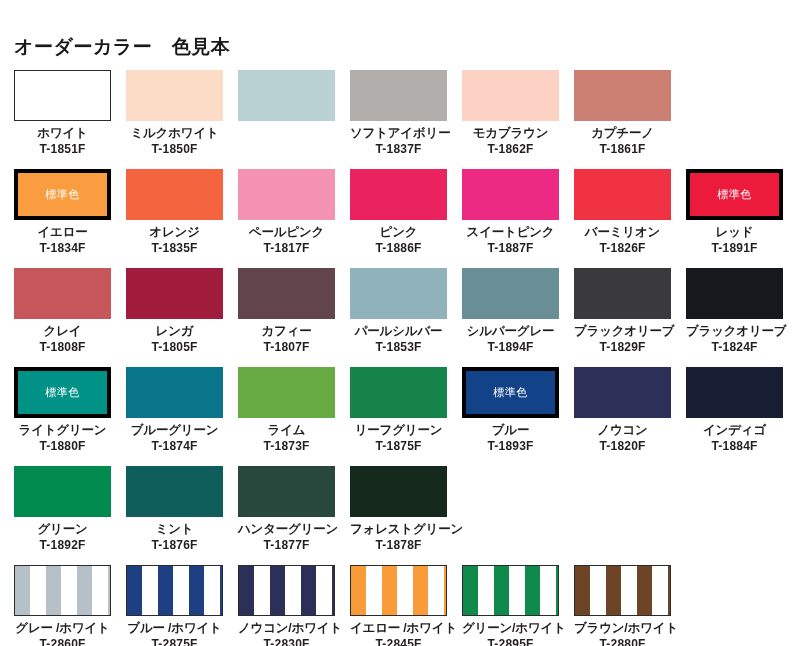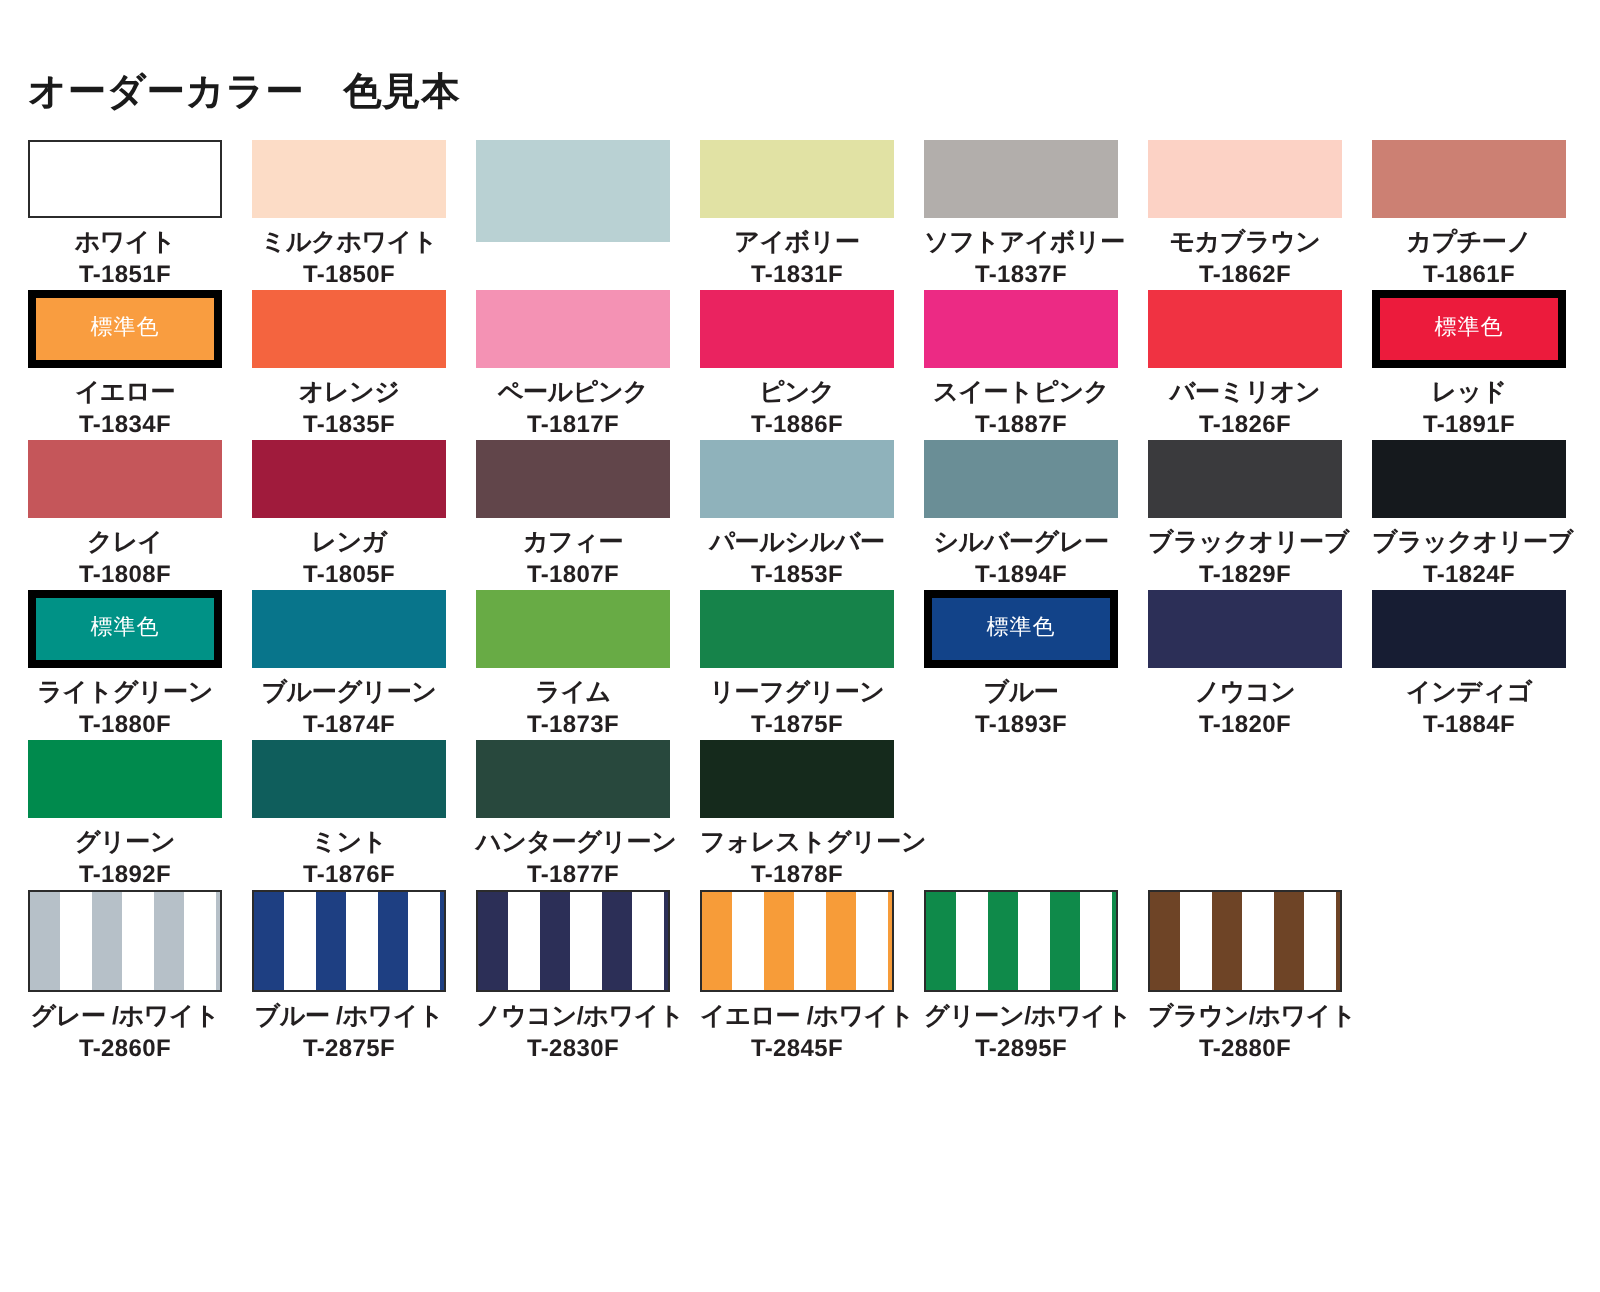--- a/index.html
+++ b/index.html
@@ -103,21 +103,21 @@
   .label-code {
     font-size: 12px;
     font-weight: bold;
     color: #231f20;
     line-height: 16px;
     white-space: nowrap;
     letter-spacing: 0.2px;
   }
 
   
-  .row { height: 75px; }
+  .row { height: 99px; }
   .row.stripe-row { height: 104px; }
 </style>
 </head>
 <body>
 
 <div class="page">
 
   <div class="page-title">オーダーカラー　色見本</div>
 
   <div class="grid" id="grid">
@@ -133,27 +133,20 @@
           <div class="swatch" style="background-color: rgb(252, 220, 198);"></div>
           <div class="labels">
             <div class="label-name">ミルクホワイト</div>
             <div class="label-code">T-1850F</div>
           </div>
         </div>
         <div class="cell">
           <div class="swatch" style="background-color: rgb(185, 209, 211);"></div>
         </div>
         <div class="cell">
-          <div class="swatch" style="background-color: rgb(225, 226, 164);"></div>
-          <div class="labels">
-            <div class="label-name">アイボリー</div>
-            <div class="label-code">T-1831F</div>
-          </div>
-        </div>
-        <div class="cell">
           <div class="swatch" style="background-color: rgb(178, 174, 171);"></div>
           <div class="labels">
             <div class="label-name">ソフトアイボリー</div>
             <div class="label-code">T-1837F</div>
           </div>
         </div>
         <div class="cell">
           <div class="swatch" style="background-color: rgb(252, 210, 197);"></div>
           <div class="labels">
             <div class="label-name">モカブラウン</div>

